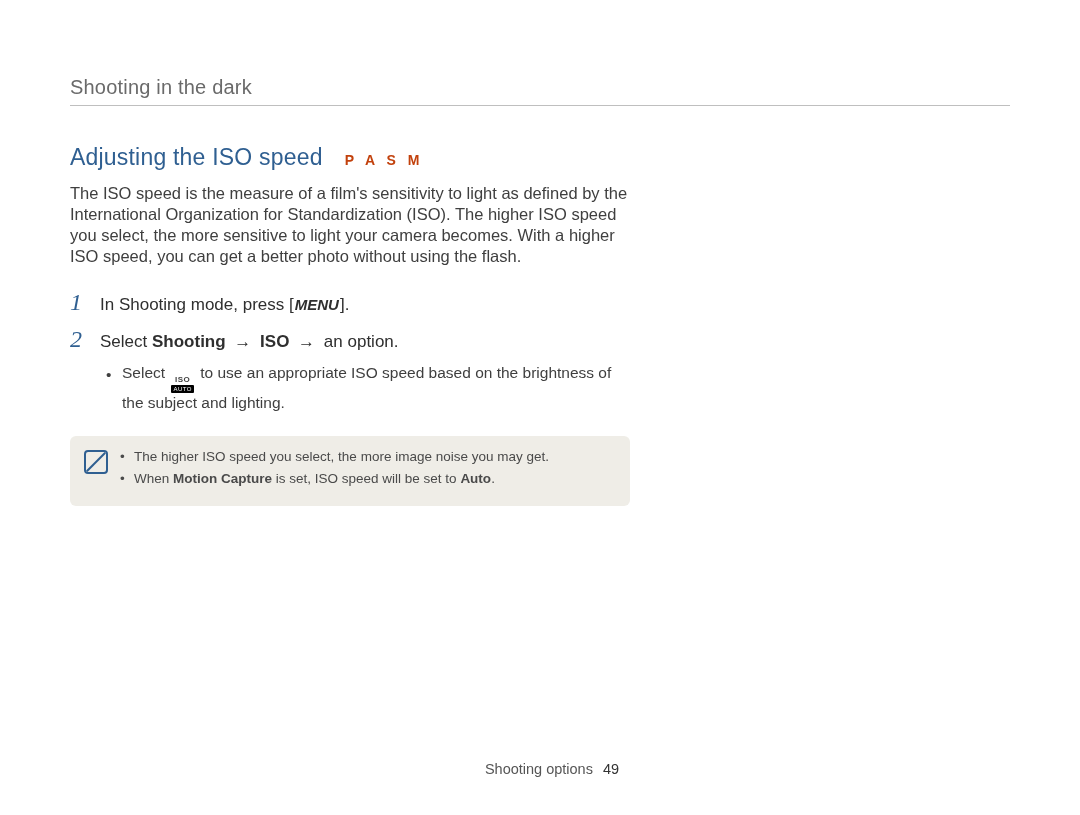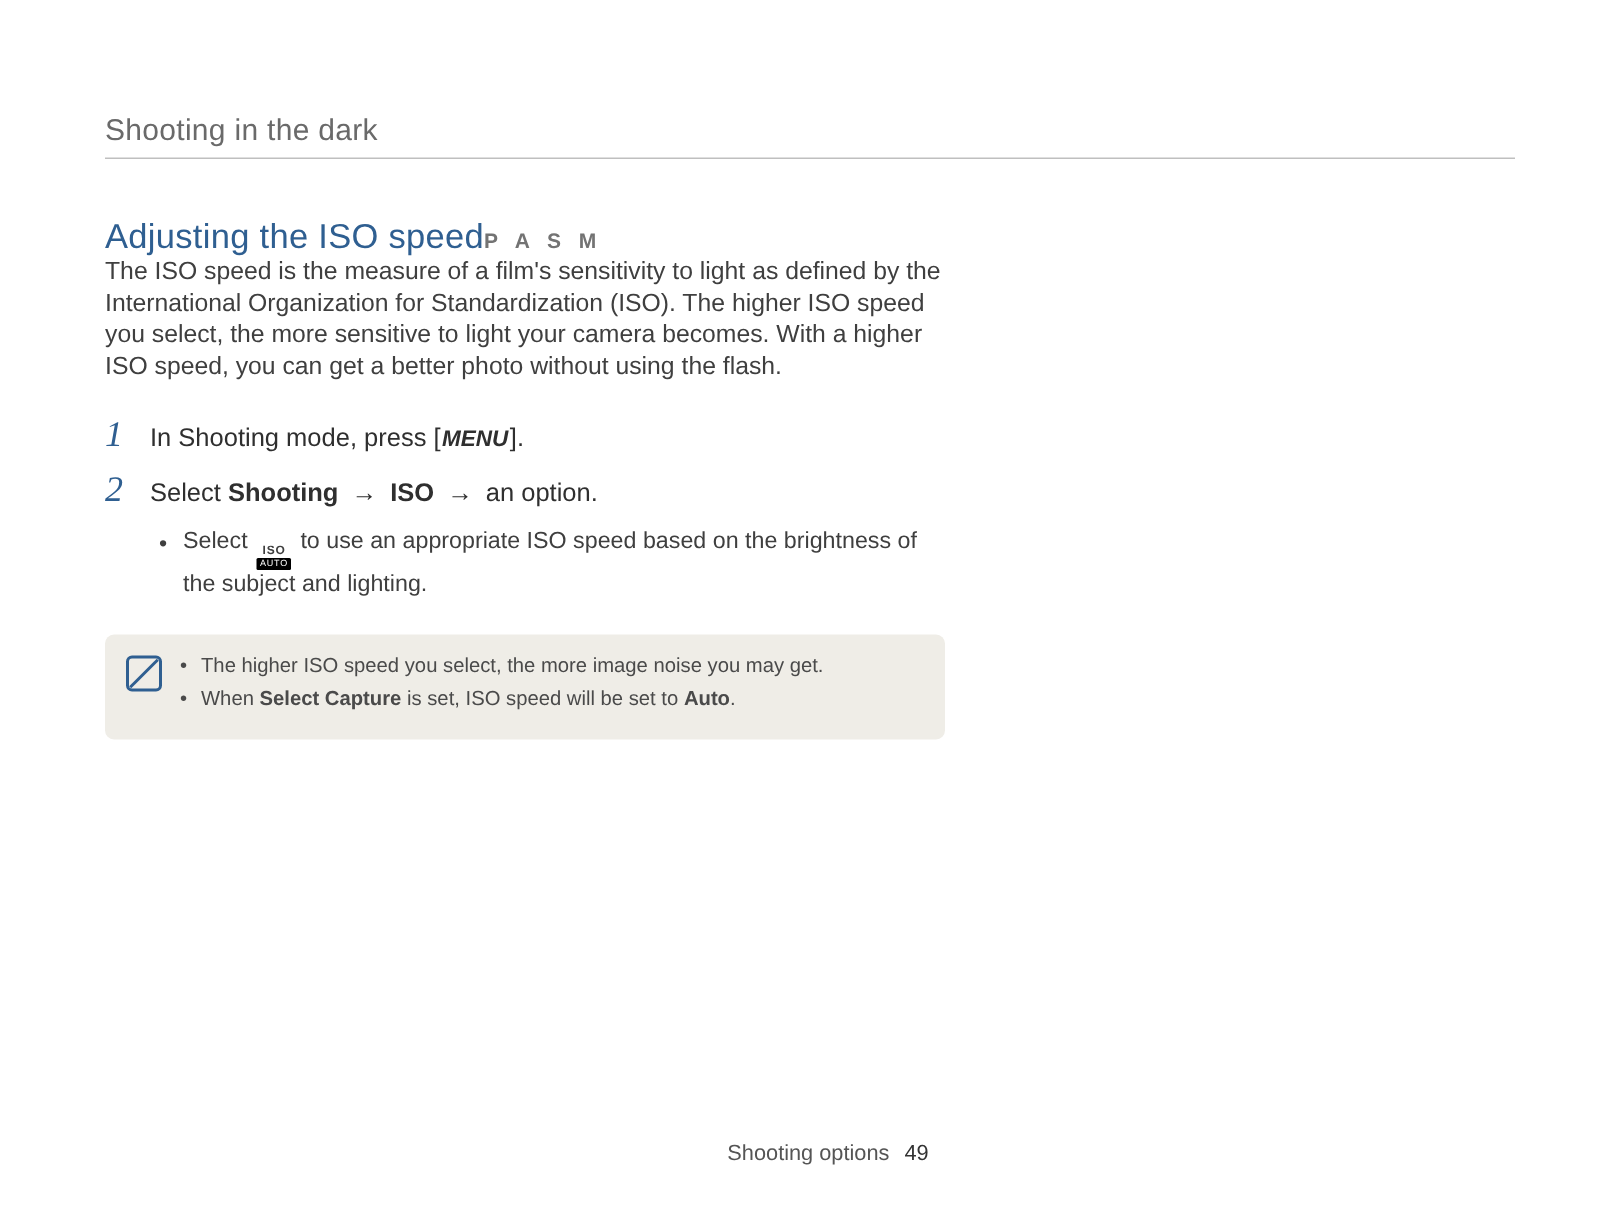--- a/index.html
+++ b/index.html
@@ -1,24 +1,24 @@
 <!DOCTYPE html>
 <html><head>
   <meta charset="utf-8">
   <style>
     * { margin: 0; padding: 0; box-sizing: border-box; }
     html, body { width: 1080px; height: 815px; background: #fff; font-family: Arial, Helvetica, sans-serif; color: #3a3a3a; }
     .page { position: relative; width: 1080px; height: 815px; padding: 76px 70px 12px 70px; }
     .breadcrumb { font-size: 20px; color: #6a6a6a; font-weight: 300; letter-spacing: 0.2px; }
     .rule { height: 1px; background: #bfbfbf; margin-top: 6px; width: 940px; }
     .content { margin-top: 38px; width: 560px; }
-    .h2-row { display: flex; align-items: baseline; gap: 0; }
+    .h2-row { display: flex; align-items: baseline; gap: 22px; }
     .h2 { color: #2f5f91; font-size: 23px; font-weight: 400; letter-spacing: 0.2px; }
-    .modes { color: #737373; font-size: 14px; font-weight: 700; letter-spacing: 4px; }
-    .body { margin-top: 0; font-size: 16.5px; line-height: 1.28; color: #3f3f3f; font-weight: 300; }
+    .modes { color: #c2410c; font-size: 14px; font-weight: 700; letter-spacing: 4px; }
+    .body { margin-top: 12px; font-size: 16.5px; line-height: 1.28; color: #3f3f3f; font-weight: 300; }
     .steps { margin-top: 22px; }
     .step { display: flex; align-items: baseline; gap: 12px; margin-bottom: 10px; }
     .step-num { color: #2f5f91; font-size: 24px; font-style: italic; font-weight: 400; min-width: 18px; font-family: Georgia, 'Times New Roman', serif; }
     .step-line { font-size: 17px; color: #2f2f2f; }
     .bold { font-weight: 700; }
     .menu-box { display: inline-block; border: 0; font-weight: 700; font-size: 15px; padding: 0 1px; vertical-align: baseline; font-style: italic; }
     .arrow { padding: 0 4px; }
     .substeps { margin: 6px 0 0 36px; }
     .sub { display: flex; align-items: flex-start; gap: 8px; font-size: 15.5px; color: #3f3f3f; line-height: 1.3; }
     .bullet { min-width: 8px; padding-top: 2px; }
@@ -86,21 +86,21 @@
     <div class="note-box">
       <div class="note-icon"></div>
       <div class="note-list">
         <div class="note-item">
           <div class="note-bullet">•</div>
           <div>The higher ISO speed you select, the more image noise you may get.</div>
         </div>
         <div class="note-item">
           <div class="note-bullet">•</div>
           <div>
-            <span>When </span><span class="bold">Select Capture</span><span> is set, ISO speed will be set to </span><span class="bold">Auto</span><span>.</span>
+            <span>When </span><span class="bold">Motion Capture</span><span> is set, ISO speed will be set to </span><span class="bold">Auto</span><span>.</span>
           </div>
         </div>
       </div>
     </div>
 
   </div>
 
   <div class="footer">
     <span>Shooting options</span>
     <span class="pagenum">49</span>

